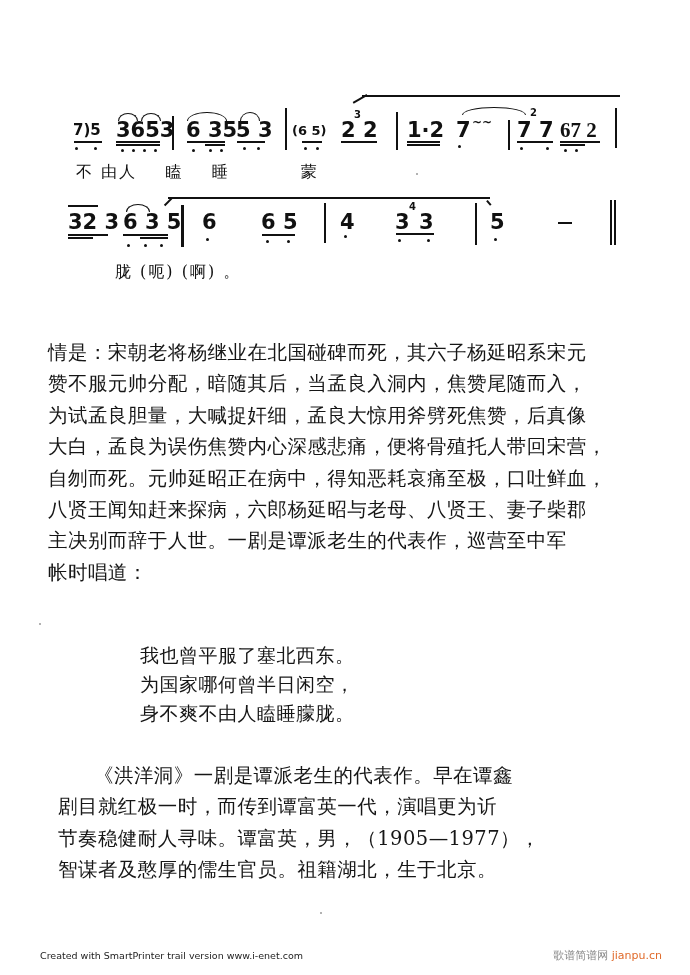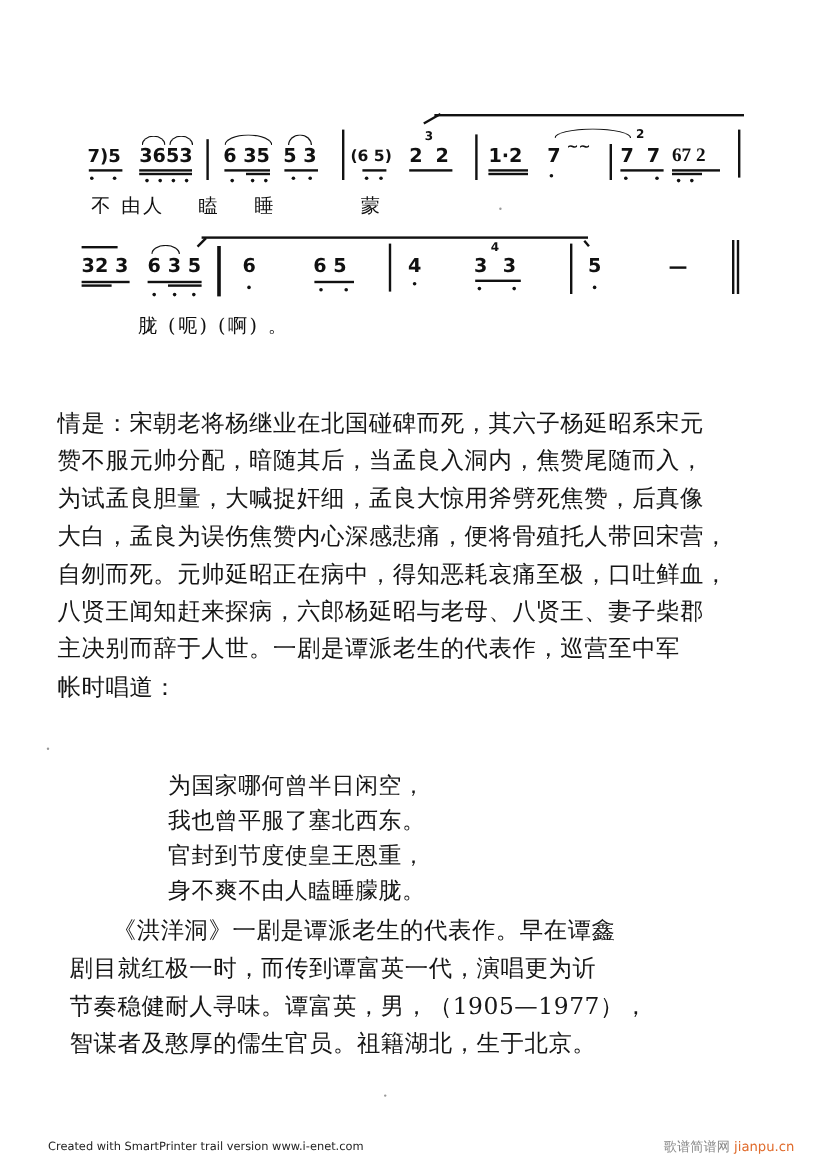--- a/index.html
+++ b/index.html
@@ -4,21 +4,21 @@
 <style>
   html, body { margin:0; padding:0; }
   body {
     width:690px; height:975px; background:#ffffff; position:relative; overflow:hidden;
     font-family: "DejaVu Serif", "Liberation Serif", serif; color:#1a1a1a;
   }
   
   .score { position:absolute; left:0; top:0; width:690px; height:300px; }
   .note {
     position:absolute; font-family:"DejaVu Sans", "Liberation Sans", sans-serif;
-    font-weight:bold; font-size:16px; line-height:20px; color:#111; white-space:pre;
+    font-weight:bold; font-size:21px; line-height:20px; color:#111; white-space:pre;
   }
   .note.small { font-size:12px; }
   .grace { position:absolute; font-family:"DejaVu Sans", "Liberation Sans", sans-serif; font-weight:bold; font-size:10px; color:#111; line-height:10px; }
   .uline { position:absolute; height:1.5px; background:#111; }
   .dot { position:absolute; width:3px; height:3px; border-radius:50%; background:#111; }
   .bar { position:absolute; width:1.6px; background:#111; }
   .bar.thick { width:3px; }
   .slur { position:absolute; border:1.5px solid #111; border-bottom:none; border-radius:50% 50% 0 0 / 100% 100% 0 0; }
   .tie-line { position:absolute; height:1.6px; background:#111; }
   .lyric {
@@ -173,23 +173,22 @@
   <span class="line">赞不服元帅分配，暗随其后，当孟良入洞内，焦赞尾随而入，</span>
   <span class="line">为试孟良胆量，大喊捉奸细，孟良大惊用斧劈死焦赞，后真像</span>
   <span class="line">大白，孟良为误伤焦赞内心深感悲痛，便将骨殖托人带回宋营，</span>
   <span class="line">自刎而死。元帅延昭正在病中，得知恶耗哀痛至极，口吐鲜血，</span>
   <span class="line">八贤王闻知赶来探病，六郎杨延昭与老母、八贤王、妻子柴郡</span>
   <span class="line">主决别而辞于人世。一剧是谭派老生的代表作，巡营至中军</span>
   <span class="line">帐时唱道：</span>
 </div>
 
 <div class="poem" style="left:140px; top:641px;">
+  <span class="line">我也曾平服了塞北西东。</span>
   <span class="line">为国家哪何曾半日闲空，</span>
-  <span class="line">我也曾平服了塞北西东。</span>
-  <span class="line">官封到节度使皇王恩重，</span>
   <span class="line">身不爽不由人瞌睡朦胧。</span>
 </div>
 
 <div class="para" style="left:58px; top:760px; width:560px; overflow:hidden;">
   <span class="line" style="padding-left:36px;">《洪洋洞》一剧是谭派老生的代表作。早在谭鑫</span>
   <span class="line">剧目就红极一时，而传到谭富英一代，演唱更为䜣</span>
   <span class="line">节奏稳健耐人寻味。谭富英，男，（1905—1977），</span>
   <span class="line">智谋者及憨厚的儒生官员。祖籍湖北，生于北京。</span>
 </div>
 

